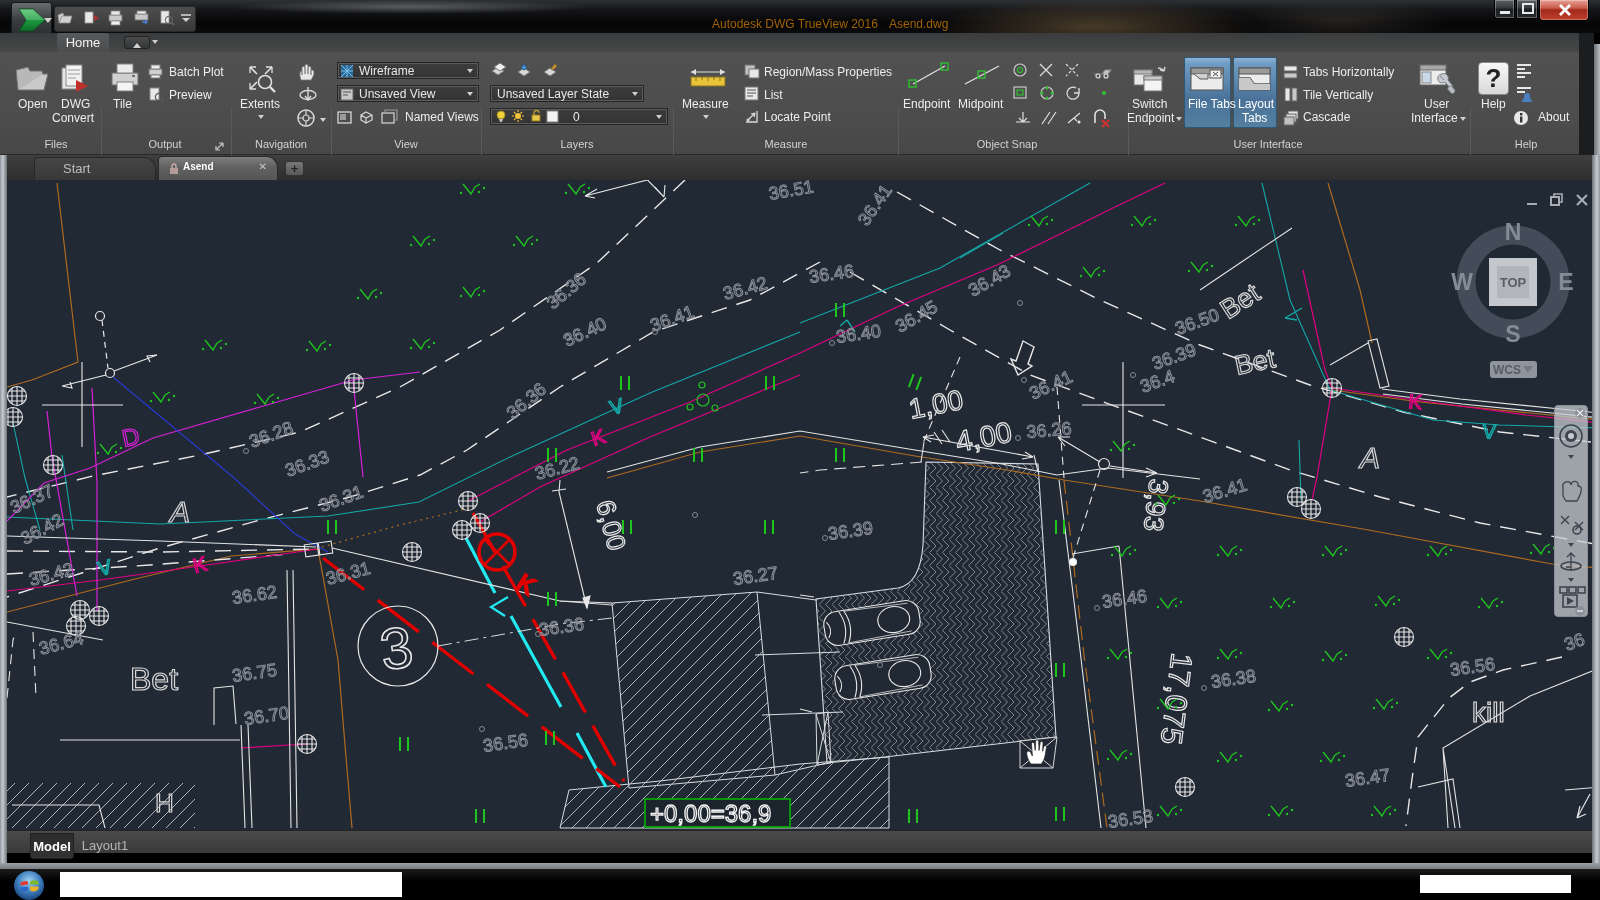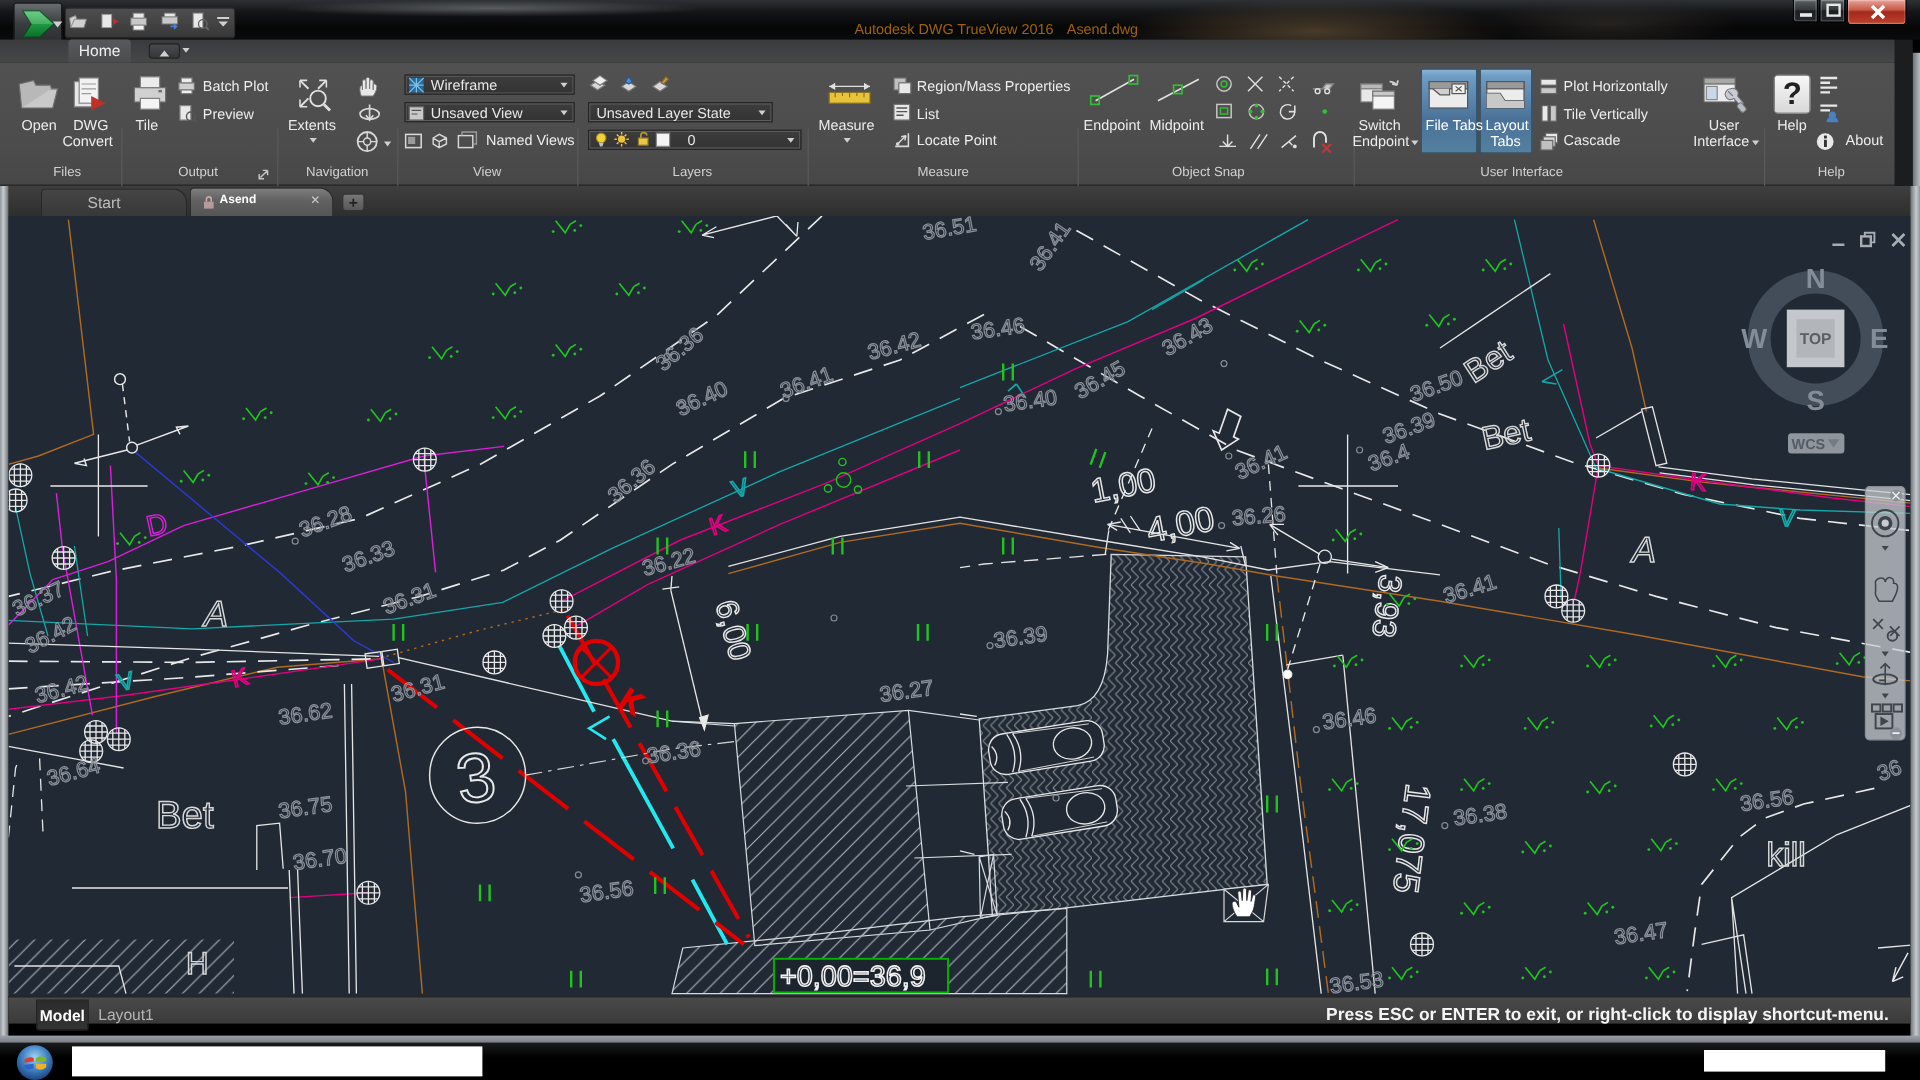--- a/index.html
+++ b/index.html
@@ -373,21 +373,21 @@
         <path d="M1 14 L12 14 L16 20 L32 20" fill="none" stroke="#555" stroke-width="1.4"></path>
         <path d="M1 14 L12 14 L16 20 L32 20 L32 26 L1 26 Z" fill="#c8c8c8" stroke="none"></path>
       </svg>
     <div class="abs btext" style="left:1188px;top:45px;color:#fff">File Tabs</div>
     <div class="abs btext" style="left:1238px;top:45px;color:#fff">Layout</div>
     <div class="abs btext" style="left:1242px;top:59px;color:#fff">Tabs</div>
     <svg class="abs" style="left:1283px;top:12px" width="16" height="16">
         <rect x="1" y="2" width="13" height="5" fill="#e8e8e8" stroke="#666"></rect>
         <rect x="1" y="9" width="13" height="5" fill="#c8c8c8" stroke="#666"></rect>
       </svg>
-    <div class="abs btext" style="left:1303px;top:13px">Plot Horizontally</div>
+    <div class="abs btext" style="left:1303px;top:13px">Tabs Horizontally</div>
     <svg class="abs" style="left:1283px;top:35px" width="16" height="16">
         <rect x="2" y="1" width="5" height="13" fill="#e8e8e8" stroke="#666"></rect>
         <rect x="9" y="1" width="5" height="13" fill="#c8c8c8" stroke="#666"></rect>
       </svg>
     <div class="abs btext" style="left:1303px;top:36px">Tile Vertically</div>
     <svg class="abs" style="left:1283px;top:58px" width="16" height="16">
         <rect x="5" y="1" width="10" height="8" fill="#e8e8e8" stroke="#666"></rect>
         <rect x="3" y="4" width="10" height="8" fill="#d8d8d8" stroke="#666"></rect>
         <rect x="1" y="7" width="10" height="8" fill="#c0c0c0" stroke="#666"></rect>
       </svg>
@@ -414,21 +414,21 @@
         <path d="M6 16 a5 5 0 0 1 10 0" fill="#4a80c0"></path>
       </svg>
     <svg class="abs" style="left:1513px;top:58px" width="16" height="16">
         <circle cx="8" cy="8" r="7" fill="#e8e8e8"></circle>
         <rect x="7" y="6.5" width="2.4" height="6" fill="#333"></rect>
         <rect x="7" y="3" width="2.4" height="2.4" fill="#333"></rect>
       </svg>
     <div class="abs btext" style="left:1538px;top:58px">About</div>
   </div>
   <div id="ftbar" class="abs"></div>
-  <div id="starttab" class="abs"><span style="margin-left:38px;line-height:22px">Start</span></div>
+  <div id="starttab" class="abs"><span style="margin-left:28px;line-height:22px">Start</span></div>
   <div id="asendtab" class="abs"><svg width="10" height="11" style="margin:6px 0 0 10px">
         <rect x="1" y="5" width="8" height="6" fill="#caa" opacity=".8"></rect>
         <path d="M3 5 V3 a2 2 0 0 1 4 0 V5" fill="none" stroke="#caa" stroke-width="1.4"></path>
       </svg><span style="position:absolute;left:24px;top:4px">Asend</span><span style="position:absolute;right:10px;top:4px;color:#ccc;font-weight:normal">✕</span></div>
   <div id="plusbtn" class="abs">+</div>
   <div id="canvas" class="abs">
   <svg width="1585" height="650" viewBox="7 180 1585 650" style="position:absolute;left:0;top:0">
     <defs>
       <g id="gv" stroke="#1fc41f" stroke-width="1.4" fill="none">
         <path d="M-9 -6 L-1 4 L3 -3 M3 -3 L8 -6"></path>
@@ -857,21 +857,20 @@
           </g>
       <path d="M54 3 l10 10 m0 -10 l-10 10" stroke-width="2.2"></path>
     </g>
   </svg>
   </div>
   <div id="brdl" class="abs"></div>
   <div id="brdr" class="abs"></div>
   <div id="modelbar" class="abs">
     <div id="modeltab">Model</div>
     <div id="layouttab">Layout1</div>
-    <div id="escmsg">Press ESC or ENTER to exit, or right-click to display shortcut-menu.</div>
   </div>
   <div id="brdb" class="abs"></div>
   <div id="taskbar" class="abs"></div>
   <div id="orb" class="abs"><svg width="30" height="29">
         <g transform="translate(15,14.5) scale(0.95)">
           <path d="M-9 -3 Q-4 -6 -1 -4 L-1 -1 L-9 0 Z" fill="#e23a2e"></path>
           <path d="M1 -4 Q6 -7 10 -4 L10 -1 L1 -1 Z" fill="#7db82a"></path>
           <path d="M-9 2 L-1 1 L-1 5 Q-5 7 -9 5 Z" fill="#2a66c8"></path>
           <path d="M1 1 L10 1 L10 4 Q5 8 1 5 Z" fill="#f0b02a"></path>
         </g>

